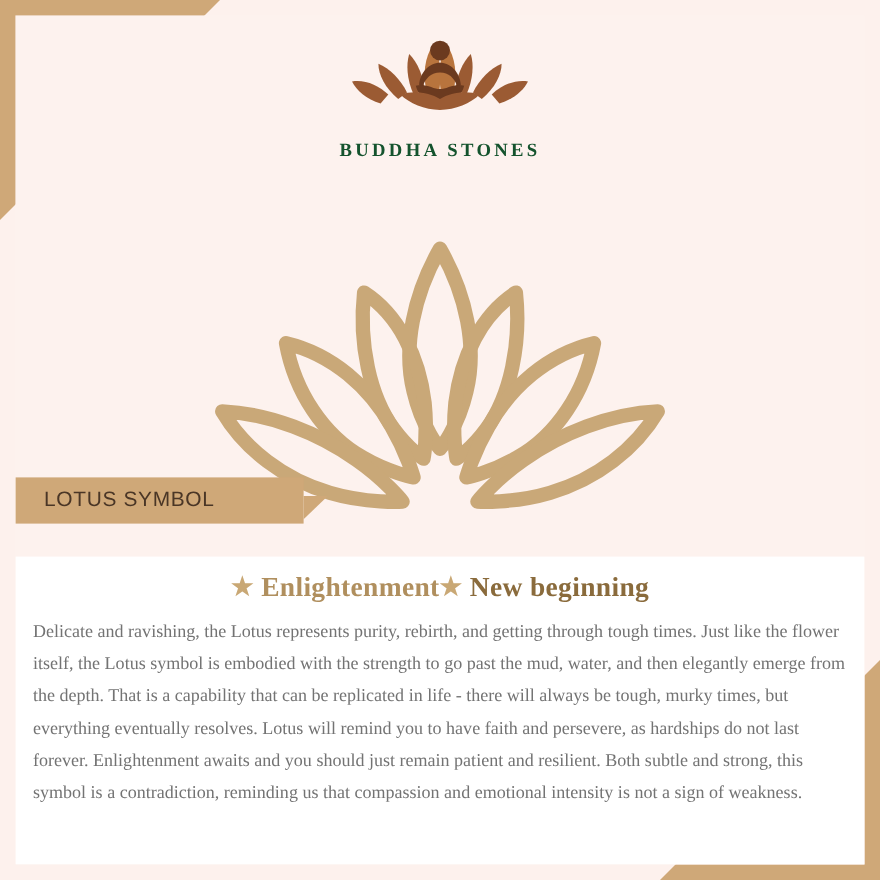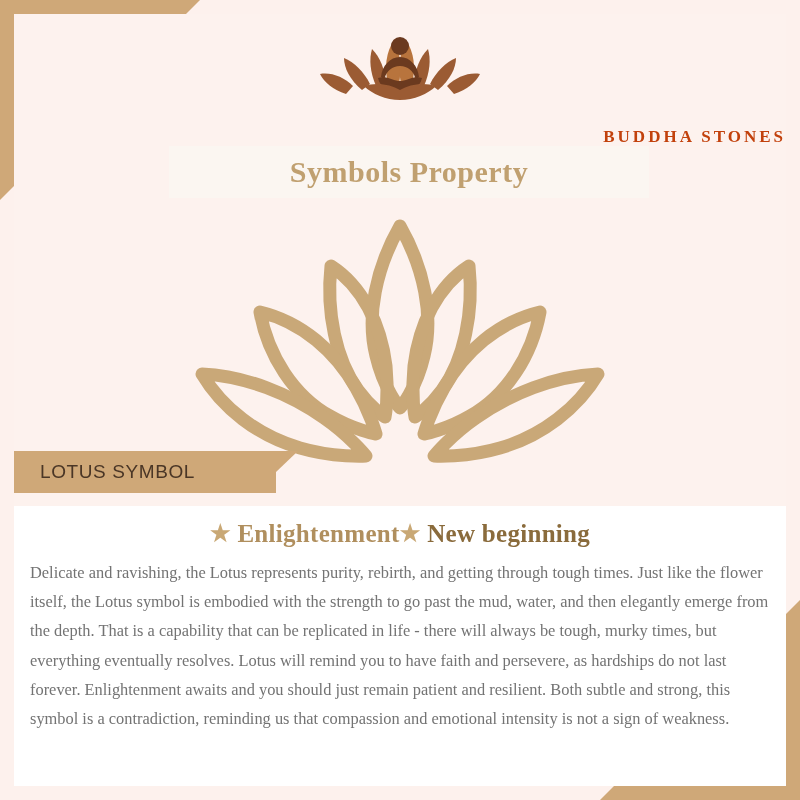--- a/index.html
+++ b/index.html
@@ -59,22 +59,21 @@
   .brand-mark {
     display: block;
     margin: 0 auto;
   }
   .brand-name {
     margin-top: 2px;
     font-family: "Liberation Serif", serif;
     font-size: 17px;
     letter-spacing: 3px;
     font-weight: bold;
-    color: #c2410c;
-    text-align: right;
+    color: #14532d;
   }
   
   .title-banner {
     position: absolute;
     top: 132px;
     left: 155px;
     width: 480px;
     height: 52px;
     background: #fbf6f1;
     display: flex;
@@ -93,21 +92,21 @@
     position: absolute;
     top: 190px;
     left: 0;
     right: 0;
     display: flex;
     justify-content: center;
   }
   
   .ribbon {
     position: absolute;
-    top: 437px;
+    top: 420px;
     left: 0;
     height: 42px;
     width: 262px;
     background: #cfa878;
     display: flex;
     align-items: center;
   }
   .ribbon-label {
     padding-left: 26px;
     font-size: 19px;
@@ -194,23 +193,20 @@
           <path d="M78 58 C86 55 94 61 100 61 C106 61 114 55 122 58 C120 68 110 73 100 73 C90 73 80 68 78 58 Z"></path>
         </g>
 
         <g fill="#9b5b33">
           <path d="M100 80 C86 80 72 74 64 66 C76 62 90 64 100 70 C110 64 124 62 136 66 C128 74 114 80 100 80 Z"></path>
         </g>
       </svg>
       <div class="brand-name">BUDDHA STONES</div>
     </div>
 
-    <div class="title-banner">
-      <span class="title-text">Symbols Property</span>
-    </div>
 
     <div class="lotus-hero">
       <svg width="440" height="300" viewBox="0 0 440 300">
         <g fill="none" stroke="#c9a878" stroke-width="13" stroke-linejoin="round" stroke-linecap="round">
 
           <path d="M220 22 C196 64 186 112 196 152 C204 186 220 204 220 204 C220 204 236 186 244 152 C254 112 244 64 220 22 Z"></path>
 
           <path d="M151 62 C146 108 156 156 178 186 C192 205 205 213 205 213 C205 213 209 192 206 162 C201 120 182 82 151 62 Z"></path>
 
           <path d="M289 62 C294 108 284 156 262 186 C248 205 235 213 235 213 C235 213 231 192 234 162 C239 120 258 82 289 62 Z"></path>

